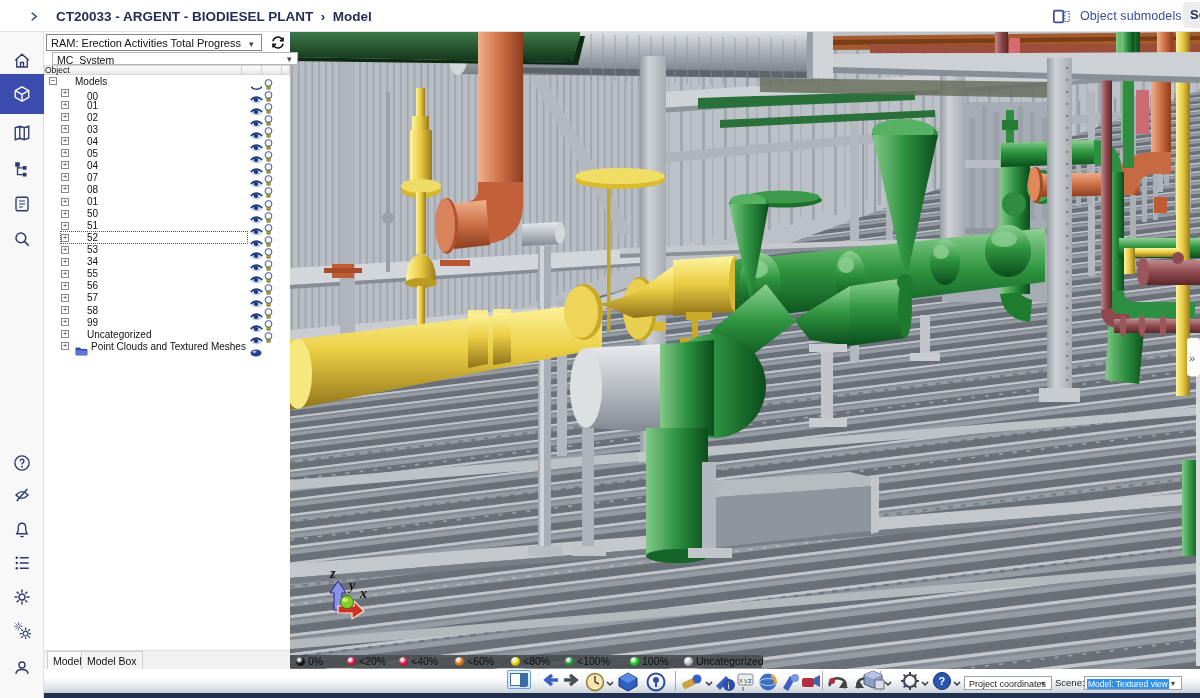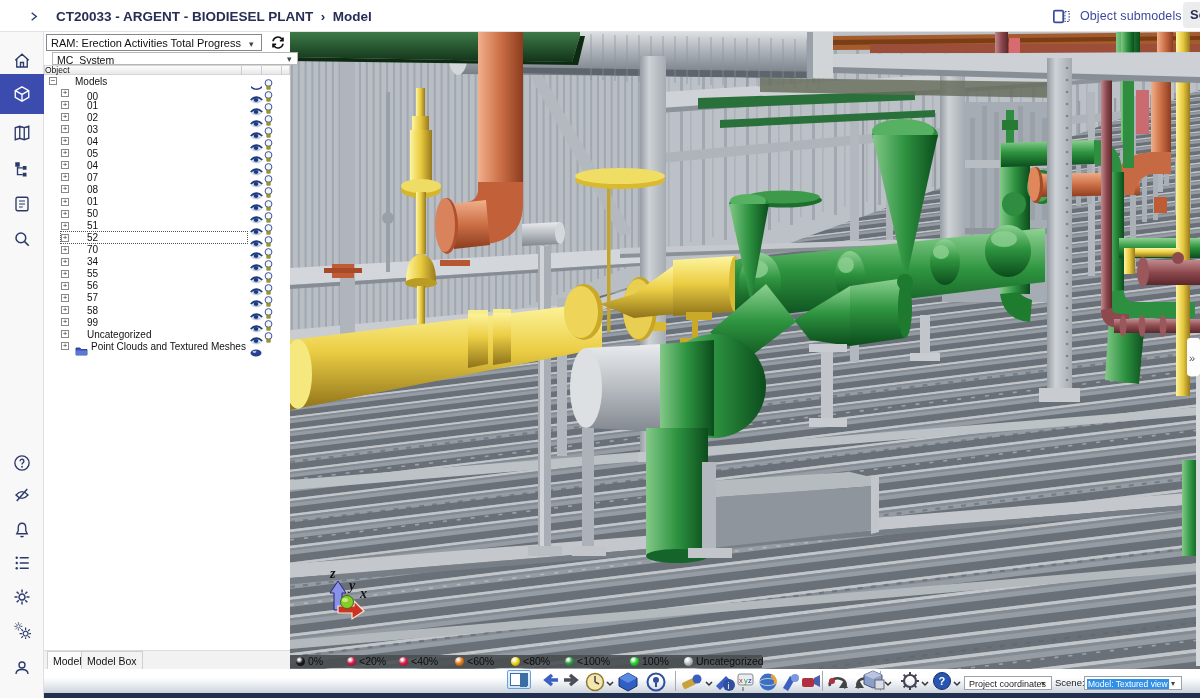--- a/index.html
+++ b/index.html
@@ -910,21 +910,21 @@
           <ellipse cx="6.5" cy="5" rx="5.8" ry="3.4" fill="#dfe5f2"></ellipse>
           <path d="M0.7,5 Q6.5,-0.5 12.3,5" fill="none" stroke="#1d3a7c" stroke-width="1.7"></path>
           <ellipse cx="6" cy="5" rx="2.4" ry="2" fill="#1d3a7c"></ellipse>
           <path d="M3,6.5 Q6.5,8.6 10,6.5" fill="none" stroke="#9fb0d8" stroke-width="0.8"></path>
         </svg></div>
 <div style="position:absolute;left:264px;top:232.7px"><svg width="9" height="11" viewBox="0 0 9 11">
           <circle cx="4.5" cy="4" r="3.4" fill="#f3f5fb" stroke="#27418f" stroke-width="0.9"></circle>
           <rect x="2.8" y="7" width="3.4" height="3.2" fill="#9a9a2a" stroke="#6a6a1a" stroke-width="0.5"></rect>
         </svg></div>
 <div class="exp" style="left:61px;top:245.7px">+</div>
-<div class="trow" style="left:87px;top:244.2px">70</div>
+<div class="trow" style="left:87px;top:244.2px">53</div>
 <div style="position:absolute;left:250px;top:246.2px"><svg width="13" height="9" viewBox="0 0 13 9">
           <ellipse cx="6.5" cy="5" rx="5.8" ry="3.4" fill="#dfe5f2"></ellipse>
           <path d="M0.7,5 Q6.5,-0.5 12.3,5" fill="none" stroke="#1d3a7c" stroke-width="1.7"></path>
           <ellipse cx="6" cy="5" rx="2.4" ry="2" fill="#1d3a7c"></ellipse>
           <path d="M3,6.5 Q6.5,8.6 10,6.5" fill="none" stroke="#9fb0d8" stroke-width="0.8"></path>
         </svg></div>
 <div style="position:absolute;left:264px;top:244.7px"><svg width="9" height="11" viewBox="0 0 9 11">
           <circle cx="4.5" cy="4" r="3.4" fill="#f3f5fb" stroke="#27418f" stroke-width="0.9"></circle>
           <rect x="2.8" y="7" width="3.4" height="3.2" fill="#9a9a2a" stroke="#6a6a1a" stroke-width="0.5"></rect>
         </svg></div>

